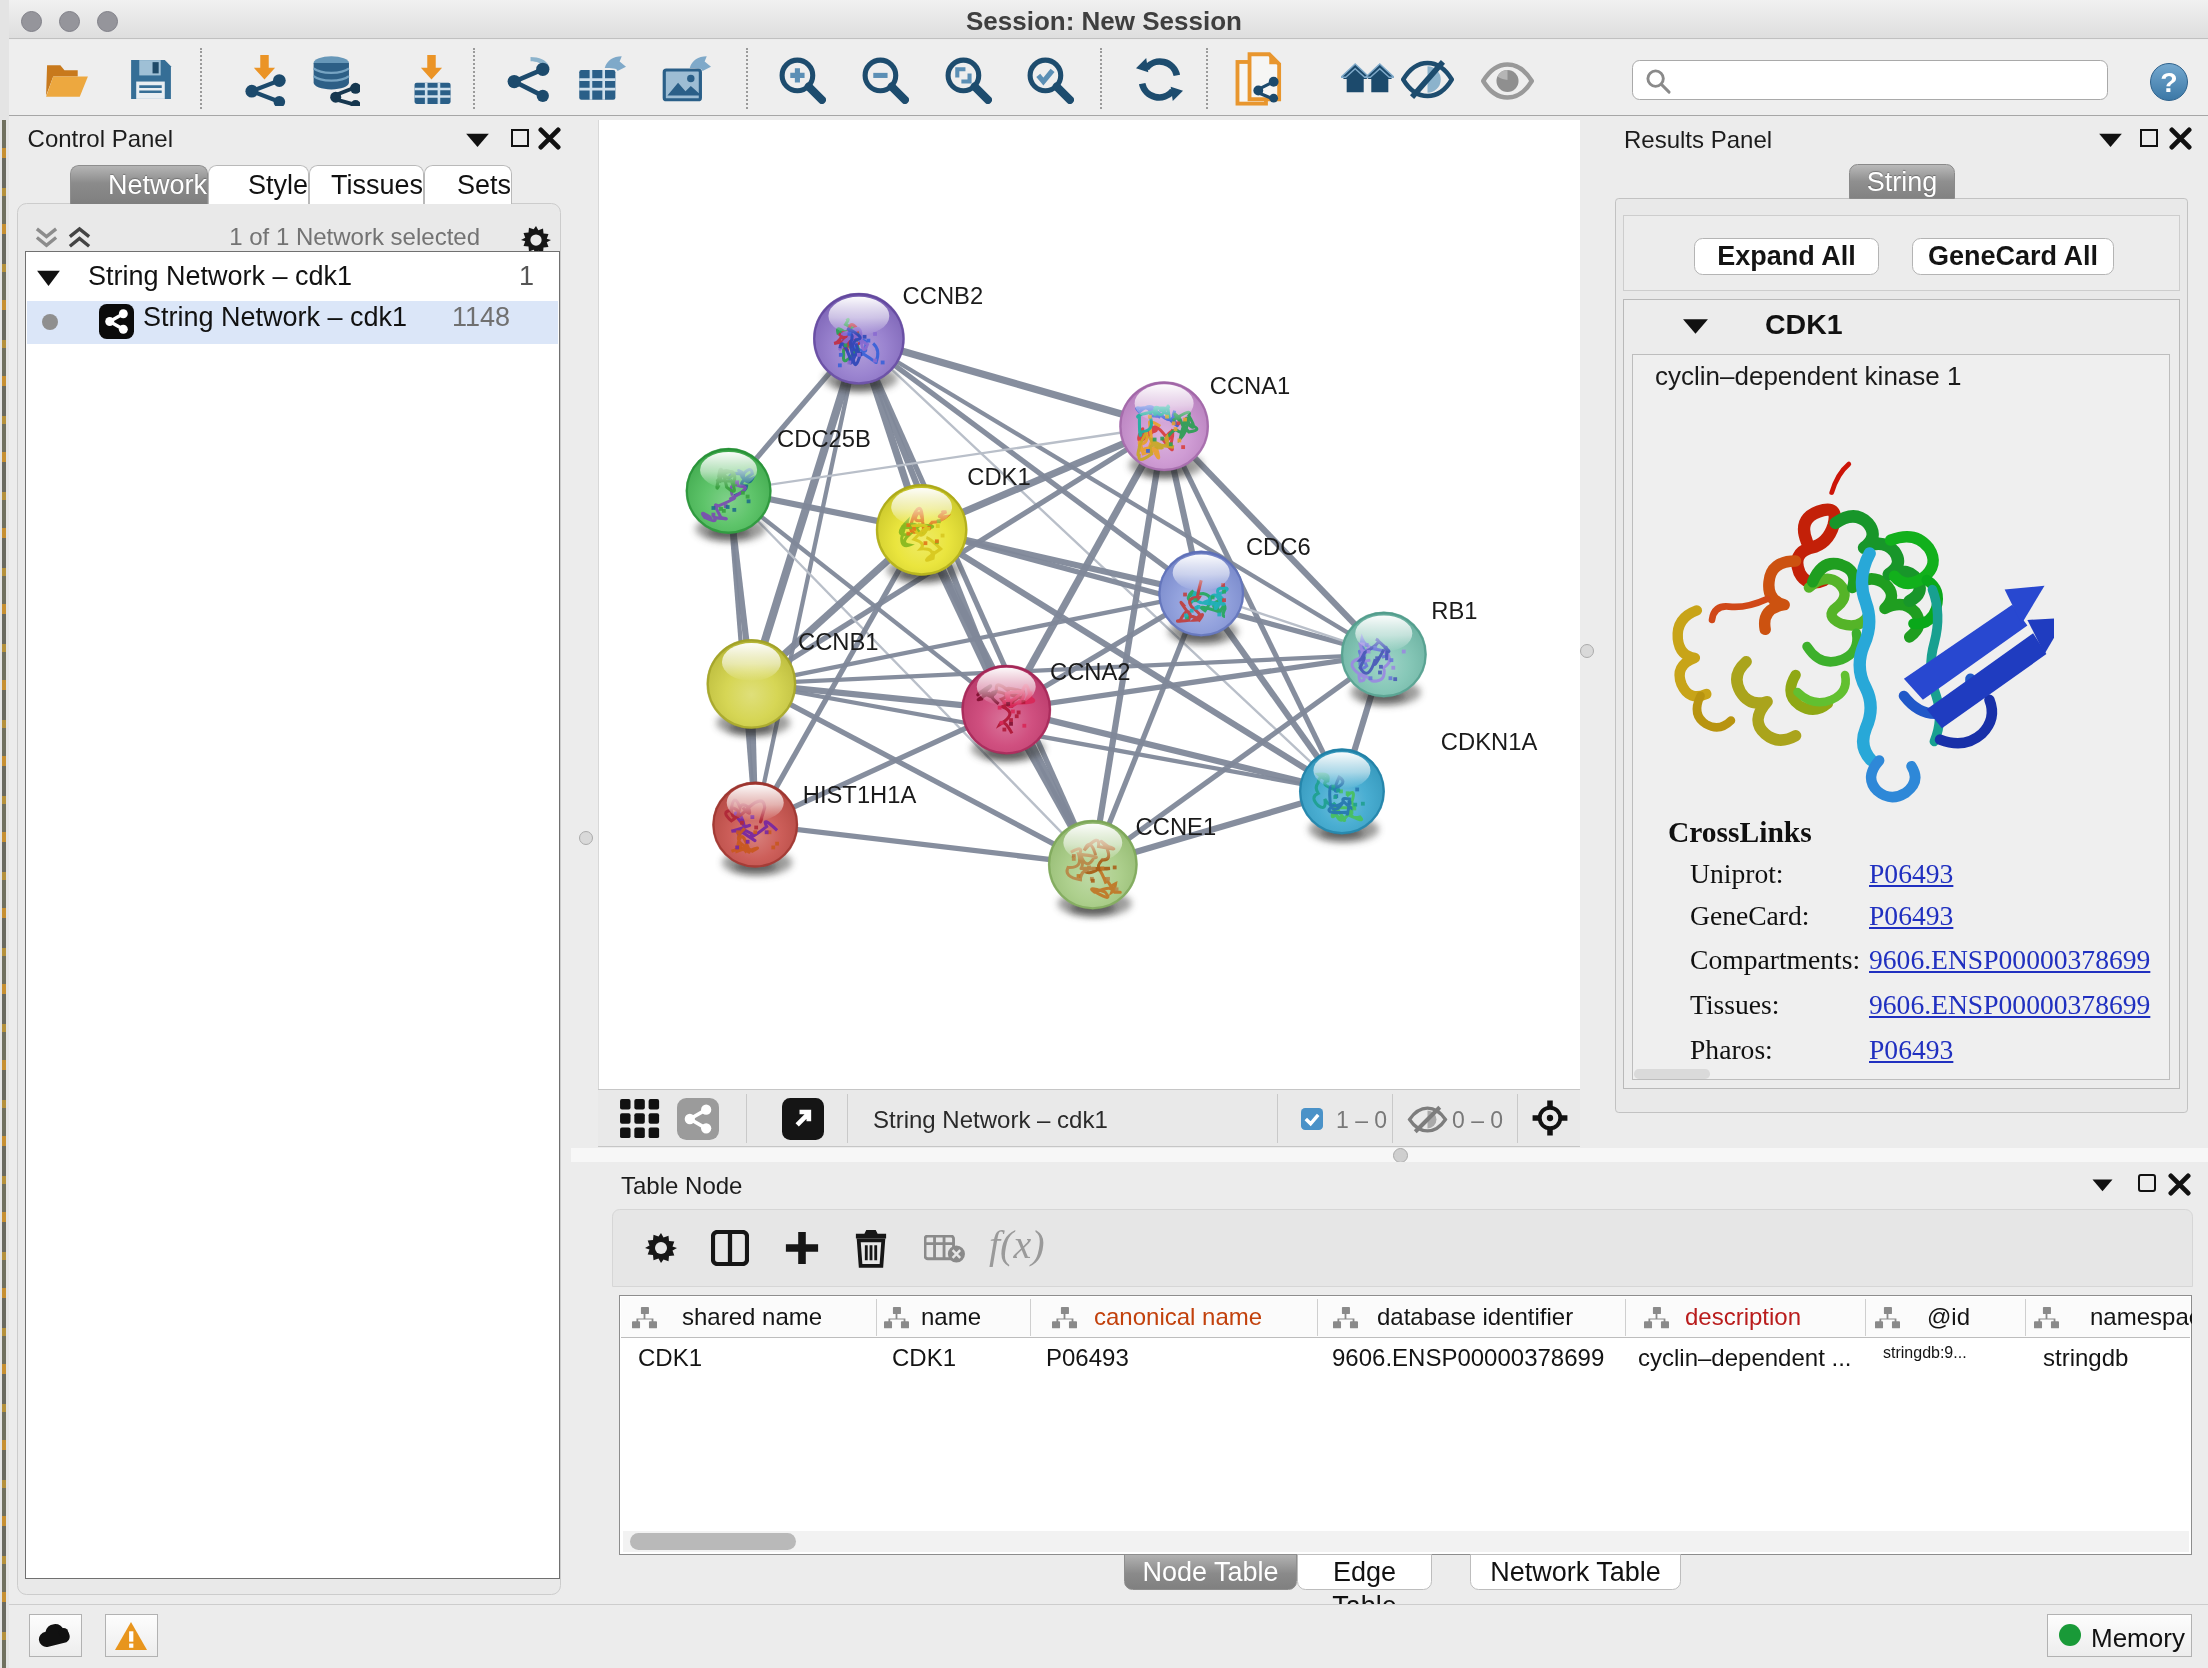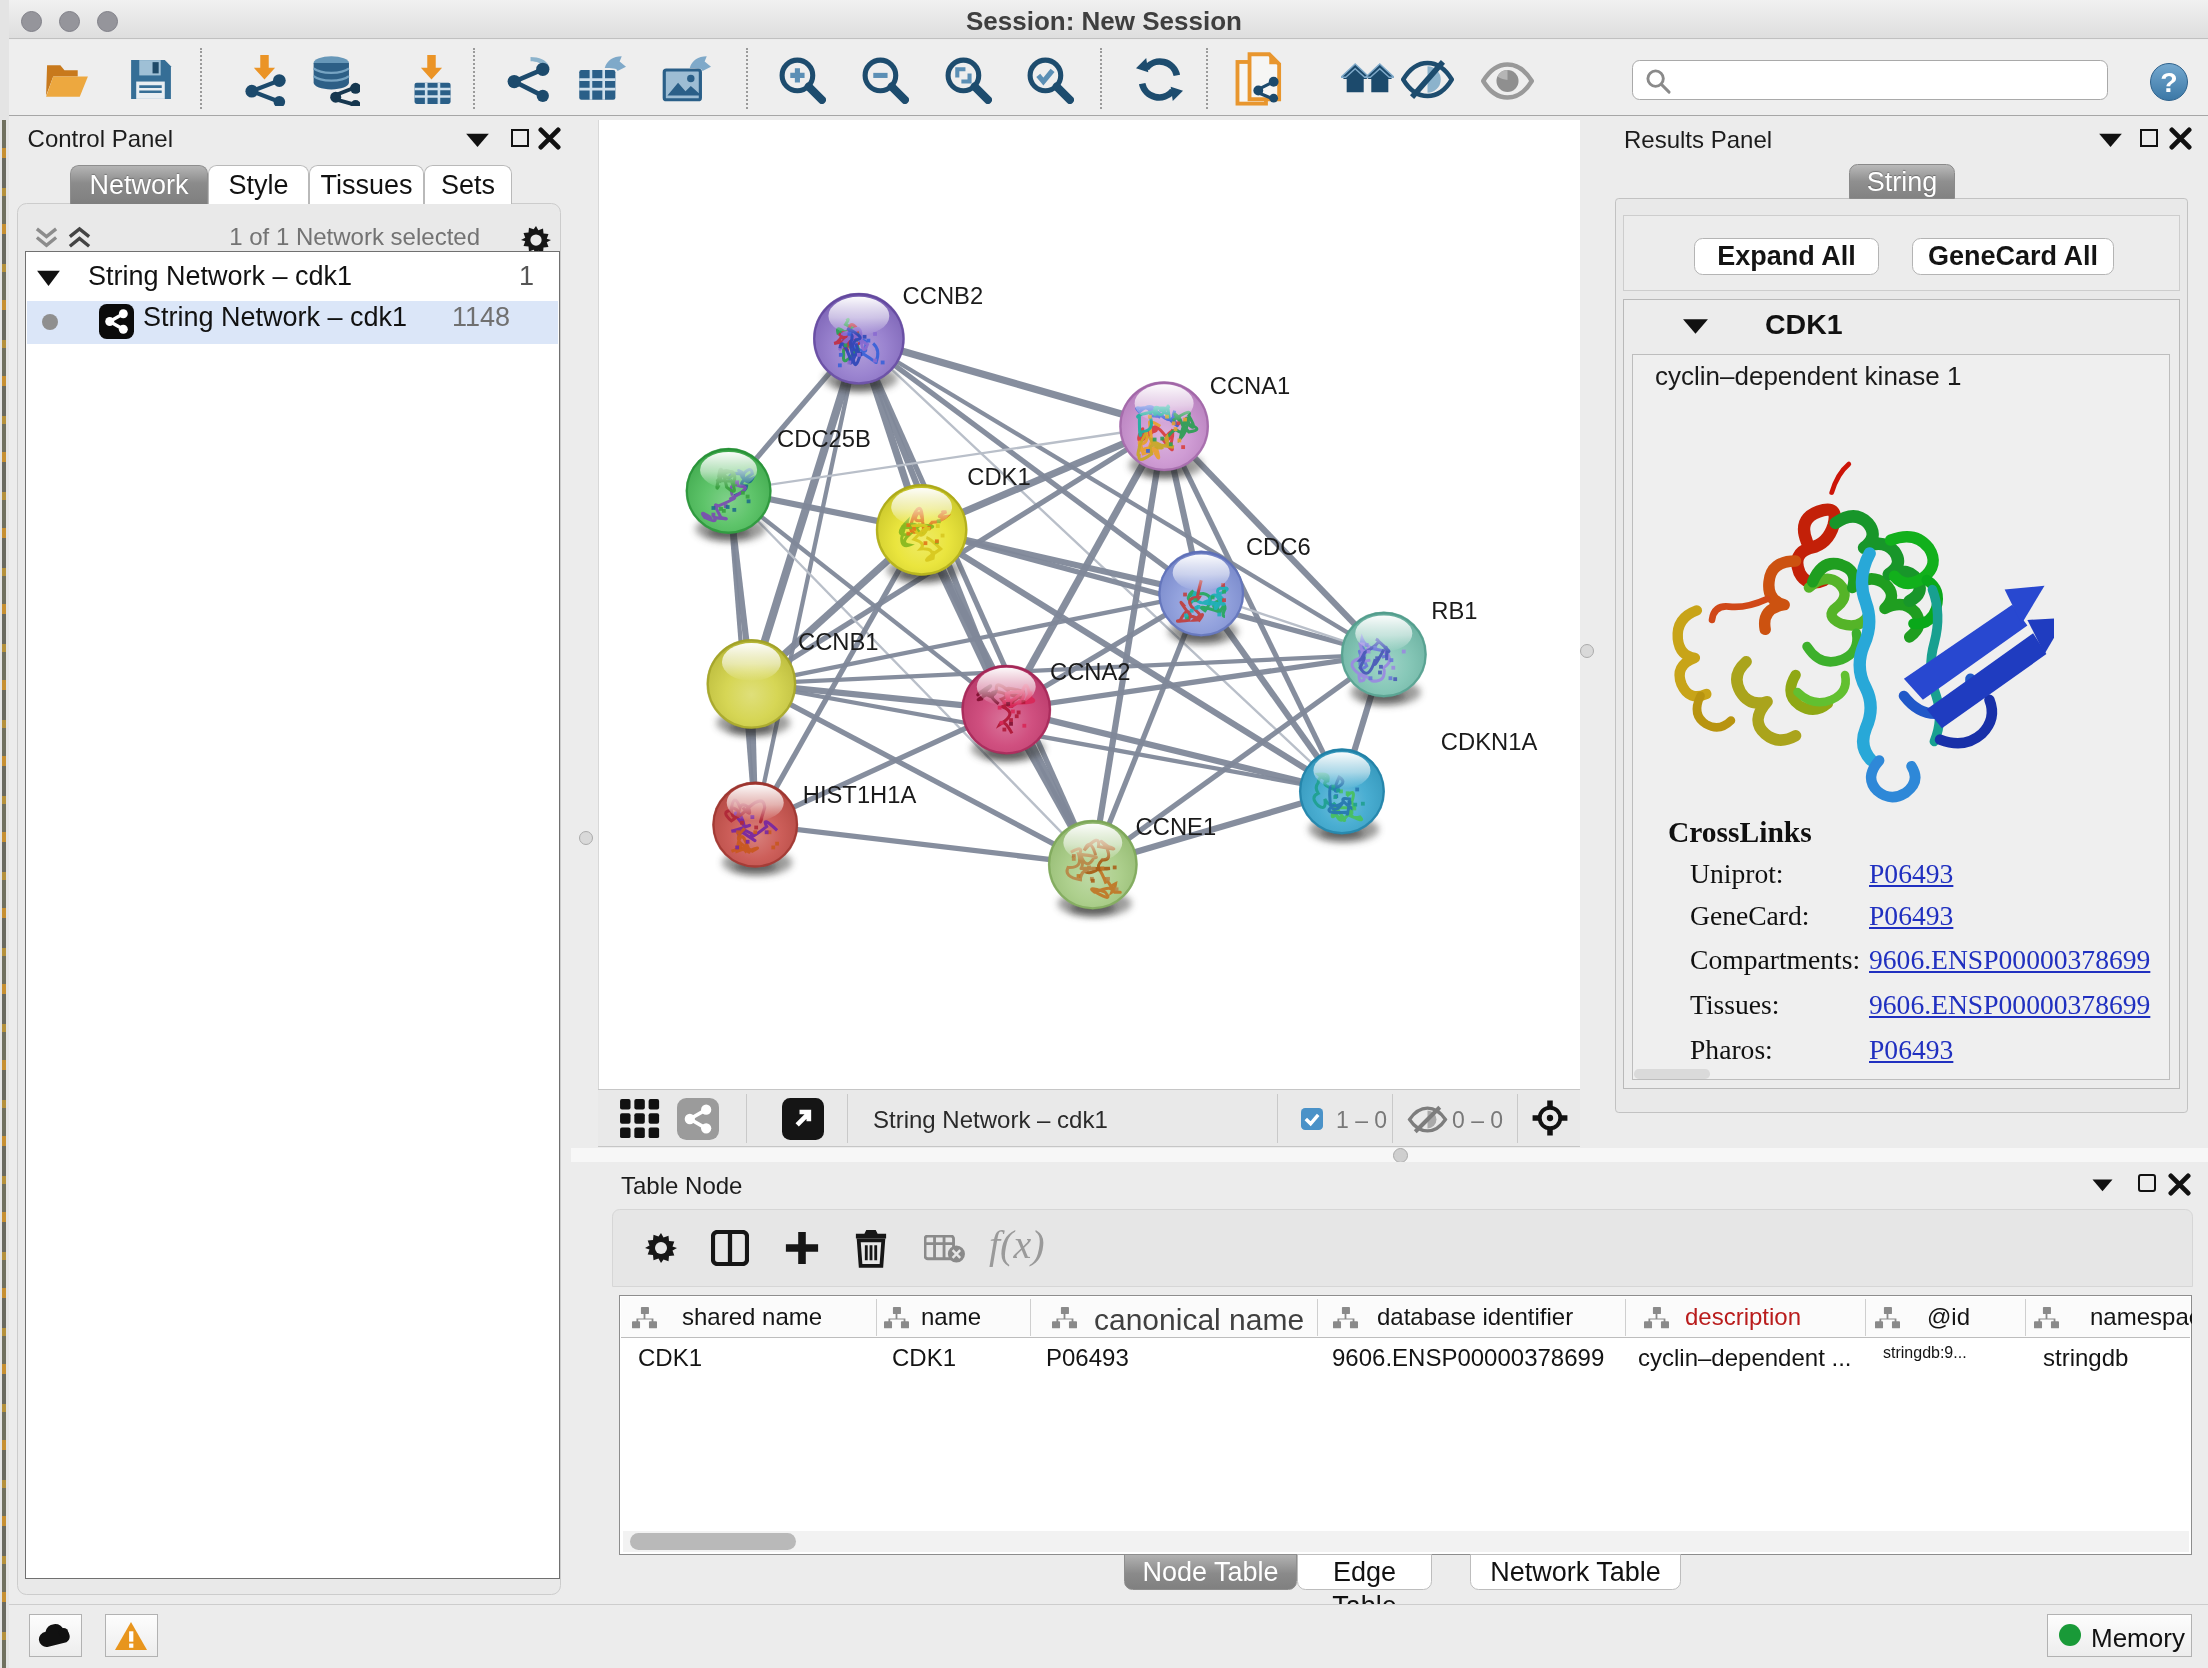--- a/index.html
+++ b/index.html
@@ -1,20 +1,20 @@
 <!DOCTYPE html>
 <html style="font-size:15px"><head>
 <meta charset="utf-8">
 <style>
 *{box-sizing:border-box;margin:0;padding:0}
 html,body{width:2208px;height:1668px;background:#ececec;font-family:"Liberation Sans",sans-serif;overflow:hidden}
 .abs{position:absolute}
 .panellabel{font-size:24px;color:#1c1c1c}
 svg{display:block}
-.tab{position:absolute;top:165px;height:39px;background:#fff;border:1px solid #b9b9b9;border-bottom:none;border-radius:8.6px 8.6px 0 0;text-align:center;font-size:27px;color:#111;line-height:38px}
+.tab{position:absolute;top:165px;height:39px;background:#fff;border:1px solid #b9b9b9;border-bottom:none;border-radius:8.6px 8.6px 0 0;text-align:right;font-size:27px;color:#111;line-height:38px}
 .tabsel{background:linear-gradient(#b5b5b5,#8b8b8b 45%,#7f7f7f);color:#fff;border-color:#8e8e8e;text-shadow:0 -1px 1px rgba(0,0,0,.25)}
 .btab{position:absolute;height:36px;background:#fff;border:1px solid #bdbdbd;border-radius:0 0 8.6px 8.6px;text-align:center;font-size:27px;color:#111;line-height:34px}
 .btabsel{background:linear-gradient(#b2b2b2,#8a8a8a 55%,#808080);color:#fff;border-color:#8e8e8e}
 .srl{font-family:"Liberation Serif",serif;font-size:27.6px;color:#101010}
 .slink{font-family:"Liberation Serif",serif;font-size:27.6px;color:#2030c0;text-decoration:underline}
 </style>
 </head>
 <body>
 
 <div class="abs" style="left:0;top:0;width:8.6px;height:1668px;background:#e4e4e4"></div>
@@ -777,21 +777,21 @@
   </svg>
 <div class="abs" style="left:921px;top:1303px;font-size:24px;color:#141414">name</div>
 <svg class="abs" style="left:1051px;top:1306px" width="27" height="25" viewBox="0 0 30 28">
     <g fill="#8a8a8a">
       <rect x="11" y="1" width="9" height="8" rx="1"></rect>
       <rect x="1" y="17" width="9" height="8" rx="1"></rect>
       <rect x="20" y="17" width="9" height="8" rx="1"></rect>
       <path d="M14 9h2v5h9v4h-2v-3H8v3H6v-4h8z"></path>
     </g>
   </svg>
-<div class="abs" style="left:1094px;top:1303px;font-size:30px;color:#404040">canonical name</div>
+<div class="abs" style="left:1094px;top:1303px;font-size:24px;color:#c2410c">canonical name</div>
 <svg class="abs" style="left:1332px;top:1306px" width="27" height="25" viewBox="0 0 30 28">
     <g fill="#8a8a8a">
       <rect x="11" y="1" width="9" height="8" rx="1"></rect>
       <rect x="1" y="17" width="9" height="8" rx="1"></rect>
       <rect x="20" y="17" width="9" height="8" rx="1"></rect>
       <path d="M14 9h2v5h9v4h-2v-3H8v3H6v-4h8z"></path>
     </g>
   </svg>
 <div class="abs" style="left:1377px;top:1303px;font-size:24px;color:#141414">database identifier</div>
 <svg class="abs" style="left:1643px;top:1306px" width="27" height="25" viewBox="0 0 30 28">

